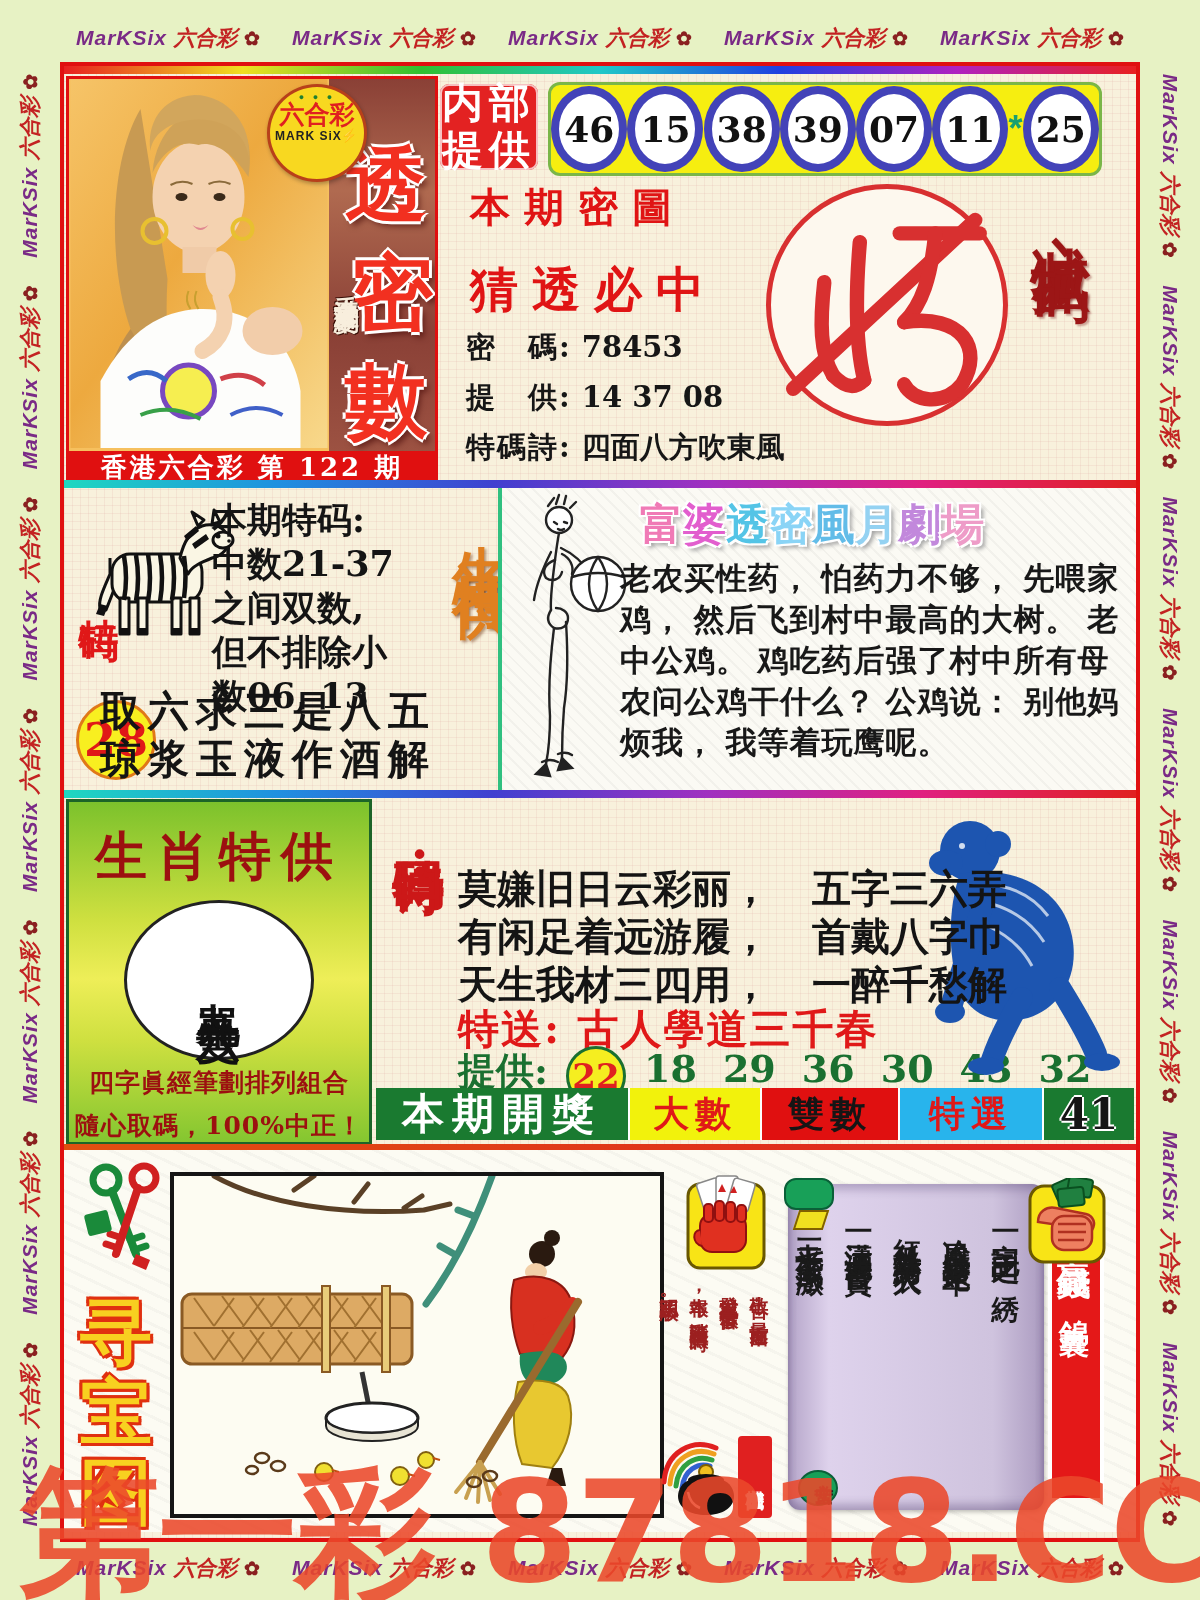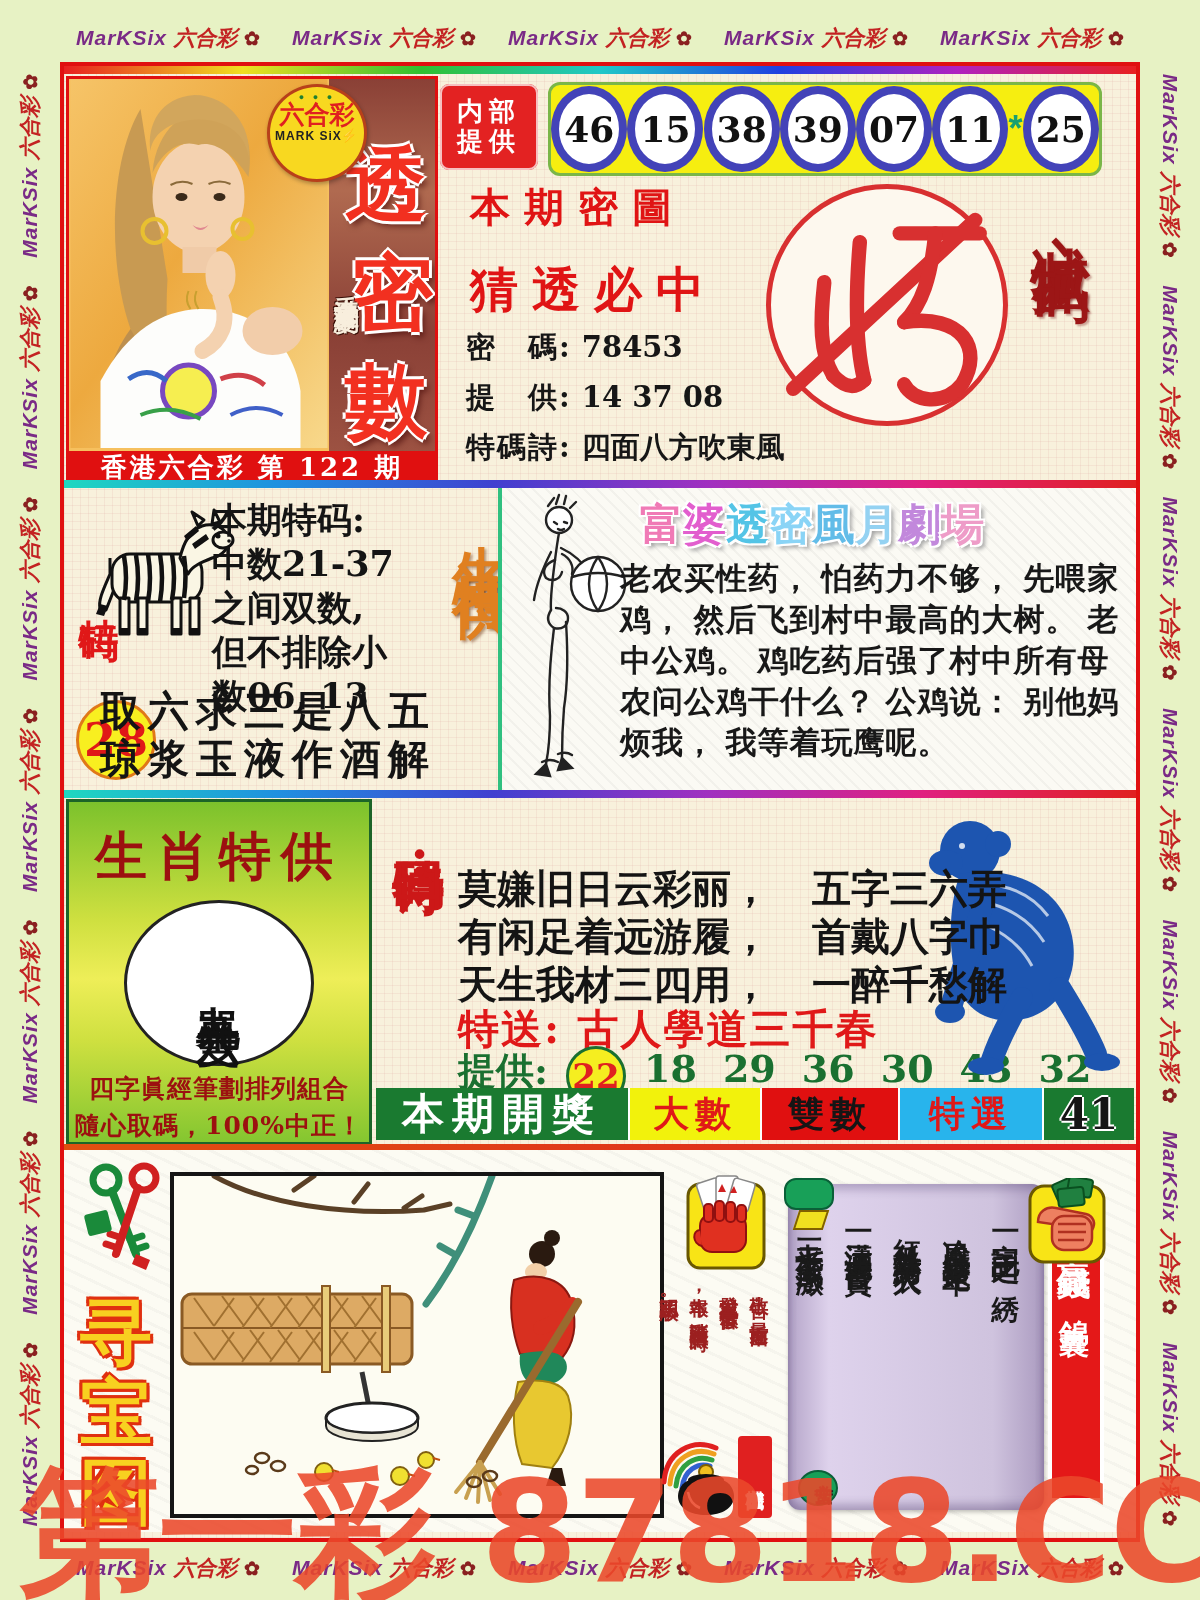--- a/index.html
+++ b/index.html
@@ -35,21 +35,21 @@
          font-family:"DejaVu Serif",serif;}
   .logo{left:267px;top:84px;width:94px;height:92px;border-radius:50%;background:#f8d820;
         border:3px solid #b8401a;text-align:center;z-index:5;box-shadow:1px 2px 4px rgba(0,0,0,.3);}
   .logo .dots{font-size:9px;letter-spacing:3px;margin-top:5px;color:#208030;}
   .logo .cn{font-size:25px;font-weight:900;color:#e02020;line-height:1.05;font-family:"DejaVu Serif",serif;}
   .logo .en{font-size:12px;font-weight:bold;color:#222;letter-spacing:1px;}
   .logo .bolt{font-size:13px;color:#e05010;}
   
   .seal{left:440px;top:84px;width:98px;height:86px;background:#e32222;border-radius:9px;color:#fff;
         display:flex;flex-direction:column;align-items:center;justify-content:center;
-        font-family:"DejaVu Serif",serif;font-weight:900;font-size:26px;line-height:1.15;letter-spacing:6px;
+        font-family:"DejaVu Serif",serif;font-weight:900;font-size:41px;line-height:1.15;letter-spacing:6px;
         box-shadow:inset 0 0 0 2px #f6c0c0;}
   .numbar{left:548px;top:82px;width:548px;height:88px;background:#f6ee10;border:3px solid #7ab648;
           border-radius:12px;display:flex;align-items:center;justify-content:space-evenly;}
   .ball{width:60px;height:70px;border-radius:50%;background:#fff;border:8px solid #4343b8;
         display:flex;align-items:center;justify-content:center;
         font-family:"DejaVu Serif",serif;font-weight:900;font-size:36px;color:#111;}
   .star{font-size:36px;font-weight:900;color:#18a070;}
   .redbig{color:#e01414;font-weight:900;font-family:"DejaVu Serif",serif;}
   .inforow{font-size:29px;color:#161616;font-family:"DejaVu Serif",serif;font-weight:600;white-space:nowrap;}
   .inforow .lb{letter-spacing:2px;}
@@ -437,21 +437,21 @@
   </div>
 
   <div class="abs rainbow2" style="left:64px;top:790px;width:1072px;height:8px;"></div>
 
   <div class="abs fortune">
     <div class="ftitle">生肖特供</div>
     <div class="oval">
       <div class="v">九單六雙</div>
     </div>
     <div class="ffoot">四字眞經筆劃排列組合</div>
-    <div class="ffoot" style="margin-top:4px;">隨心取碼，100%中正！</div>
+    <div class="ffoot" style="margin-top:10px;">隨心取碼，100%中正！</div>
   </div>
 
   <svg class="abs" style="left:900px;top:806px;z-index:1;" width="228" height="276" viewBox="0 0 228 276">
     <g fill="#1d55b0">
       <circle cx="70" cy="45" r="30"></circle>
       <circle cx="98" cy="38" r="13"></circle>
       <ellipse cx="46" cy="57" rx="17" ry="13"></ellipse>
       <path d="M60,68 C110,58 162,80 172,130 C180,170 160,202 128,212 C98,220 68,210 58,180 C48,148 48,100 60,68 Z"></path>
     </g>
     <g stroke="#1d55b0" stroke-width="22" stroke-linecap="round" fill="none">

